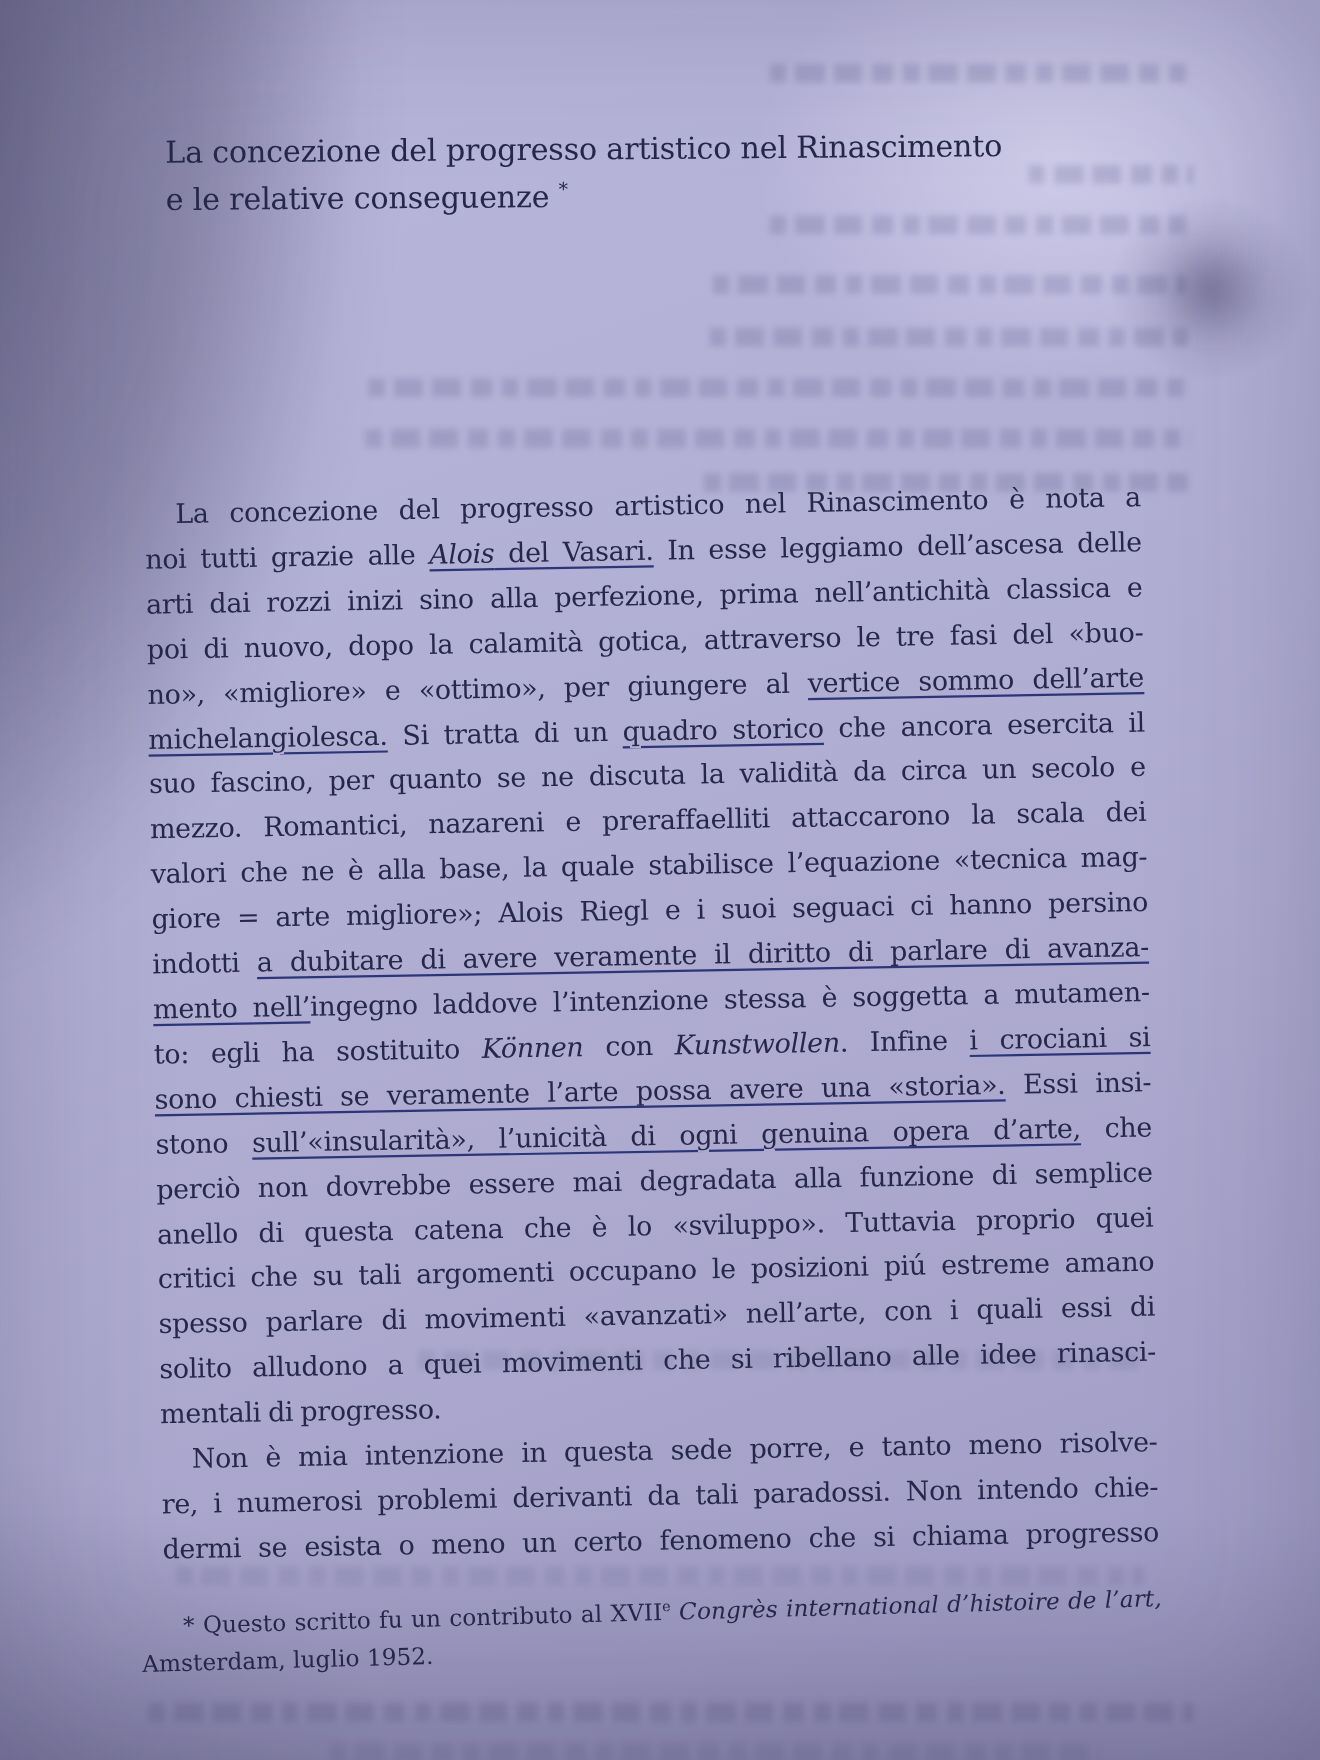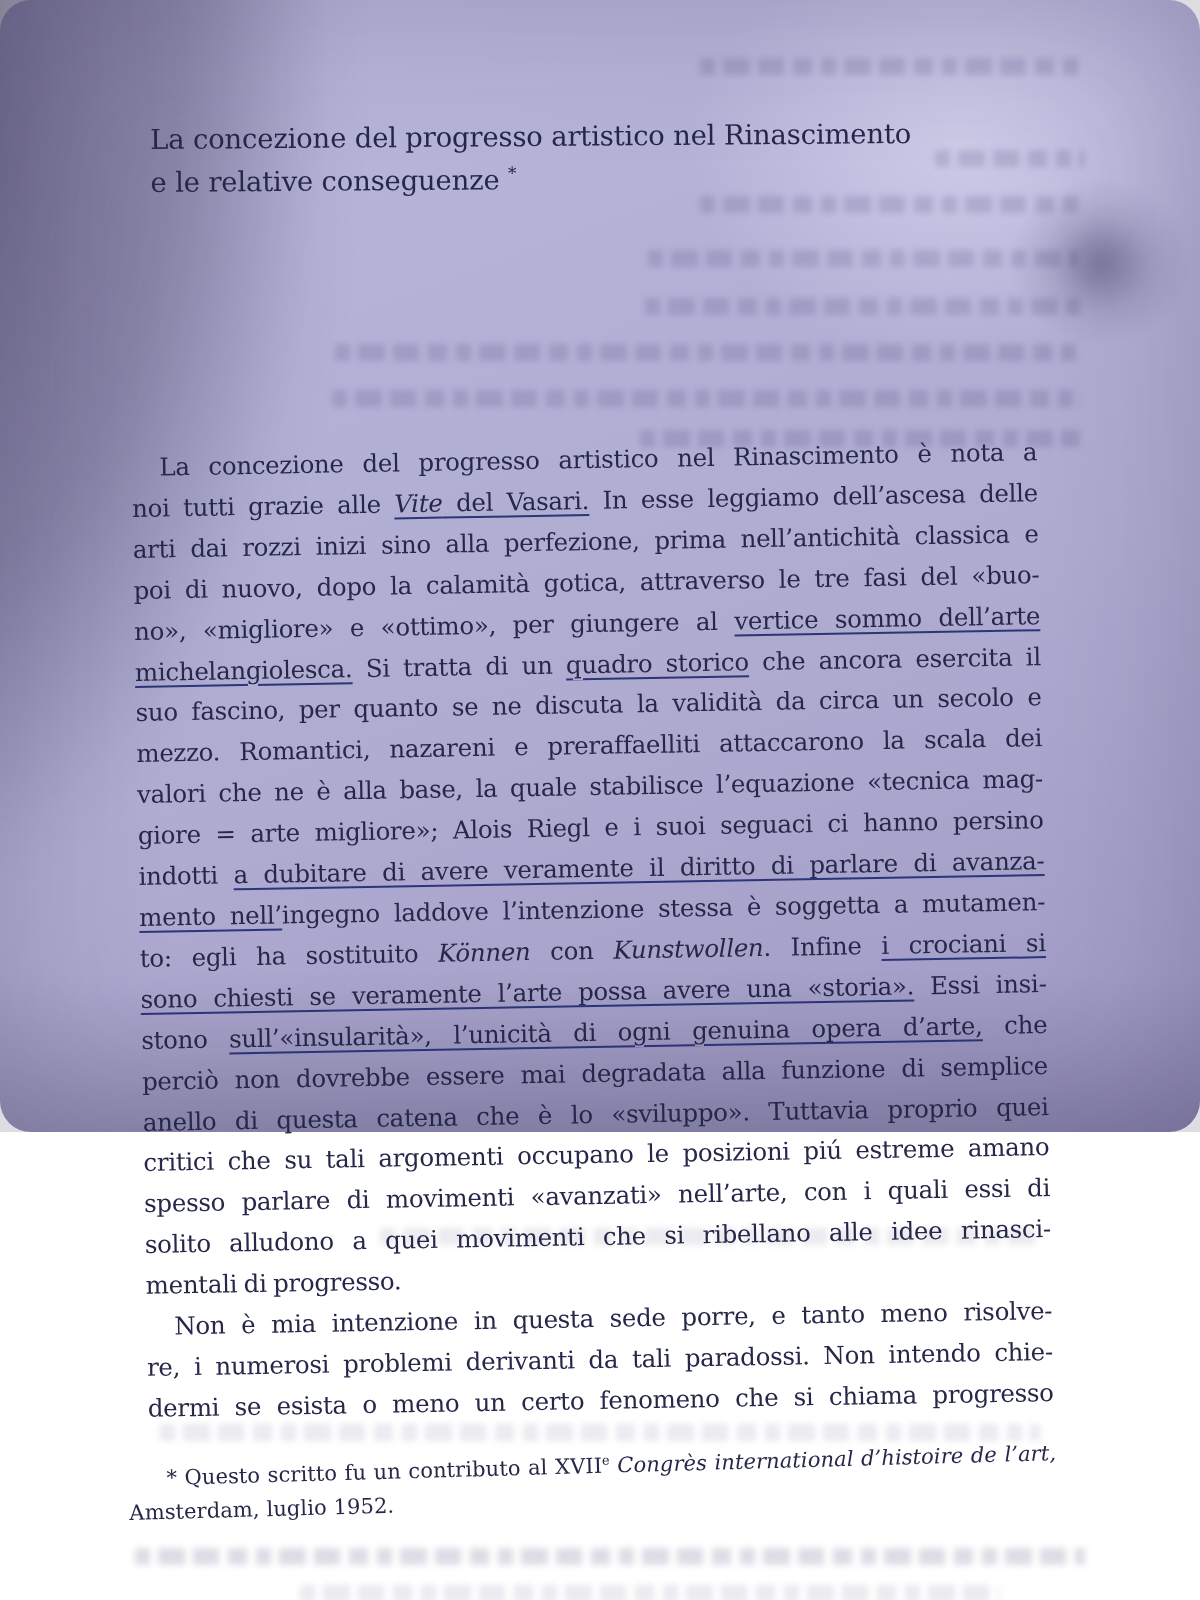--- a/index.html
+++ b/index.html
@@ -1,24 +1,23 @@
 <!DOCTYPE html>
 <html style="--ink: #262849; --pen: #2b3578; --ghost: #3a3a6e;"><head>
 <meta charset="utf-8">
 <style>
   html,body{margin:0;padding:0;width:1200px;height:1600px;overflow:hidden;
     font-family:"DejaVu Serif","Liberation Serif",serif;}
-  .photo{position:absolute;inset:0;width:1200px;height:1132px;
+  .photo{position:absolute;inset:0;width:1200px;height:1600px;
     background:
       radial-gradient(ellipse 130px 120px at 1100px 262px, rgba(62,56,96,0.28), rgba(62,56,96,0) 70%),
       radial-gradient(ellipse 420px 330px at 960px 150px, rgba(236,233,252,0.45), rgba(236,233,252,0) 65%),
       radial-gradient(ellipse 760px 560px at -140px 1700px, rgba(52,46,88,0.30), rgba(52,46,88,0) 70%),
       linear-gradient(180deg, rgba(30,26,58,0) 86%, rgba(30,26,58,0.16) 100%),
       linear-gradient(160deg, #bab7db 0%, #b3b0d6 35%, #aeaad0 60%, #a39fc8 85%, #9b96c0 100%);
-    border-radius: 31px;
   }
   .photo::after{content:"";position:absolute;inset:0;pointer-events:none;
     box-shadow:inset 0 0 160px rgba(38,33,70,0.22);}
   .hand-shadow{position:absolute;top:-260px;left:-300px;width:640px;height:1150px;
     background:radial-gradient(ellipse at 34% 28%, rgba(28,24,56,0.52) 0%, rgba(28,24,56,0.30) 45%, rgba(28,24,56,0) 70%);
     filter:blur(26px);}
   .ghost{position:absolute;height:17px;border-radius:2px;opacity:0.17;filter:blur(3px);
     background:repeating-linear-gradient(90deg,
       var(--ghost) 0 15px, transparent 15px 23px,
       var(--ghost) 23px 50px, transparent 50px 58px,
@@ -68,21 +67,21 @@
 
   <div class="smudge"></div>
 
   <div class="title">
       <div class="line last"><span>La concezione del progresso artistico nel Rinascimento</span></div>
       <div class="line last"><span>e le relative conseguenze </span><span class="sup">*</span></div>
     </div>
 
   <div class="bodytext">
       <div class="line indent"><span>La concezione del progresso artistico nel Rinascimento è nota a</span></div>
-      <div class="line"><span>noi tutti grazie alle </span><span class="it ul">Vite</span><span class="ul"> del Vasari.</span><span> In esse leggiamo dell’ascesa delle</span></div>
+      <div class="line"><span>noi tutti grazie alle </span><span class="it ul">Alois</span><span class="ul"> del Vasari.</span><span> In esse leggiamo dell’ascesa delle</span></div>
       <div class="line"><span>arti dai rozzi inizi sino alla perfezione, prima nell’antichità classica e</span></div>
       <div class="line"><span>poi di nuovo, dopo la calamità gotica, attraverso le tre fasi del «buo-</span></div>
       <div class="line"><span>no», «migliore» e «ottimo», per giungere al </span><span class="ul">vertice sommo dell’arte</span></div>
       <div class="line"><span class="ul">michelangiolesca.</span><span> Si tratta di un </span><span class="ul">quadro storico</span><span> che ancora esercita il</span></div>
       <div class="line"><span>suo fascino, per quanto se ne discuta la validità da circa un secolo e</span></div>
       <div class="line"><span>mezzo. Romantici, nazareni e preraffaelliti attaccarono la scala dei</span></div>
       <div class="line"><span>valori che ne è alla base, la quale stabilisce l’equazione «tecnica mag-</span></div>
       <div class="line"><span>giore = arte migliore»; Alois Riegl e i suoi seguaci ci hanno persino</span></div>
       <div class="line"><span>indotti </span><span class="ul">a dubitare di avere veramente il diritto di parlare di avanza-</span></div>
       <div class="line"><span class="ul">mento nell’</span><span>ingegno laddove l’intenzione stessa è soggetta a mutamen-</span></div>

